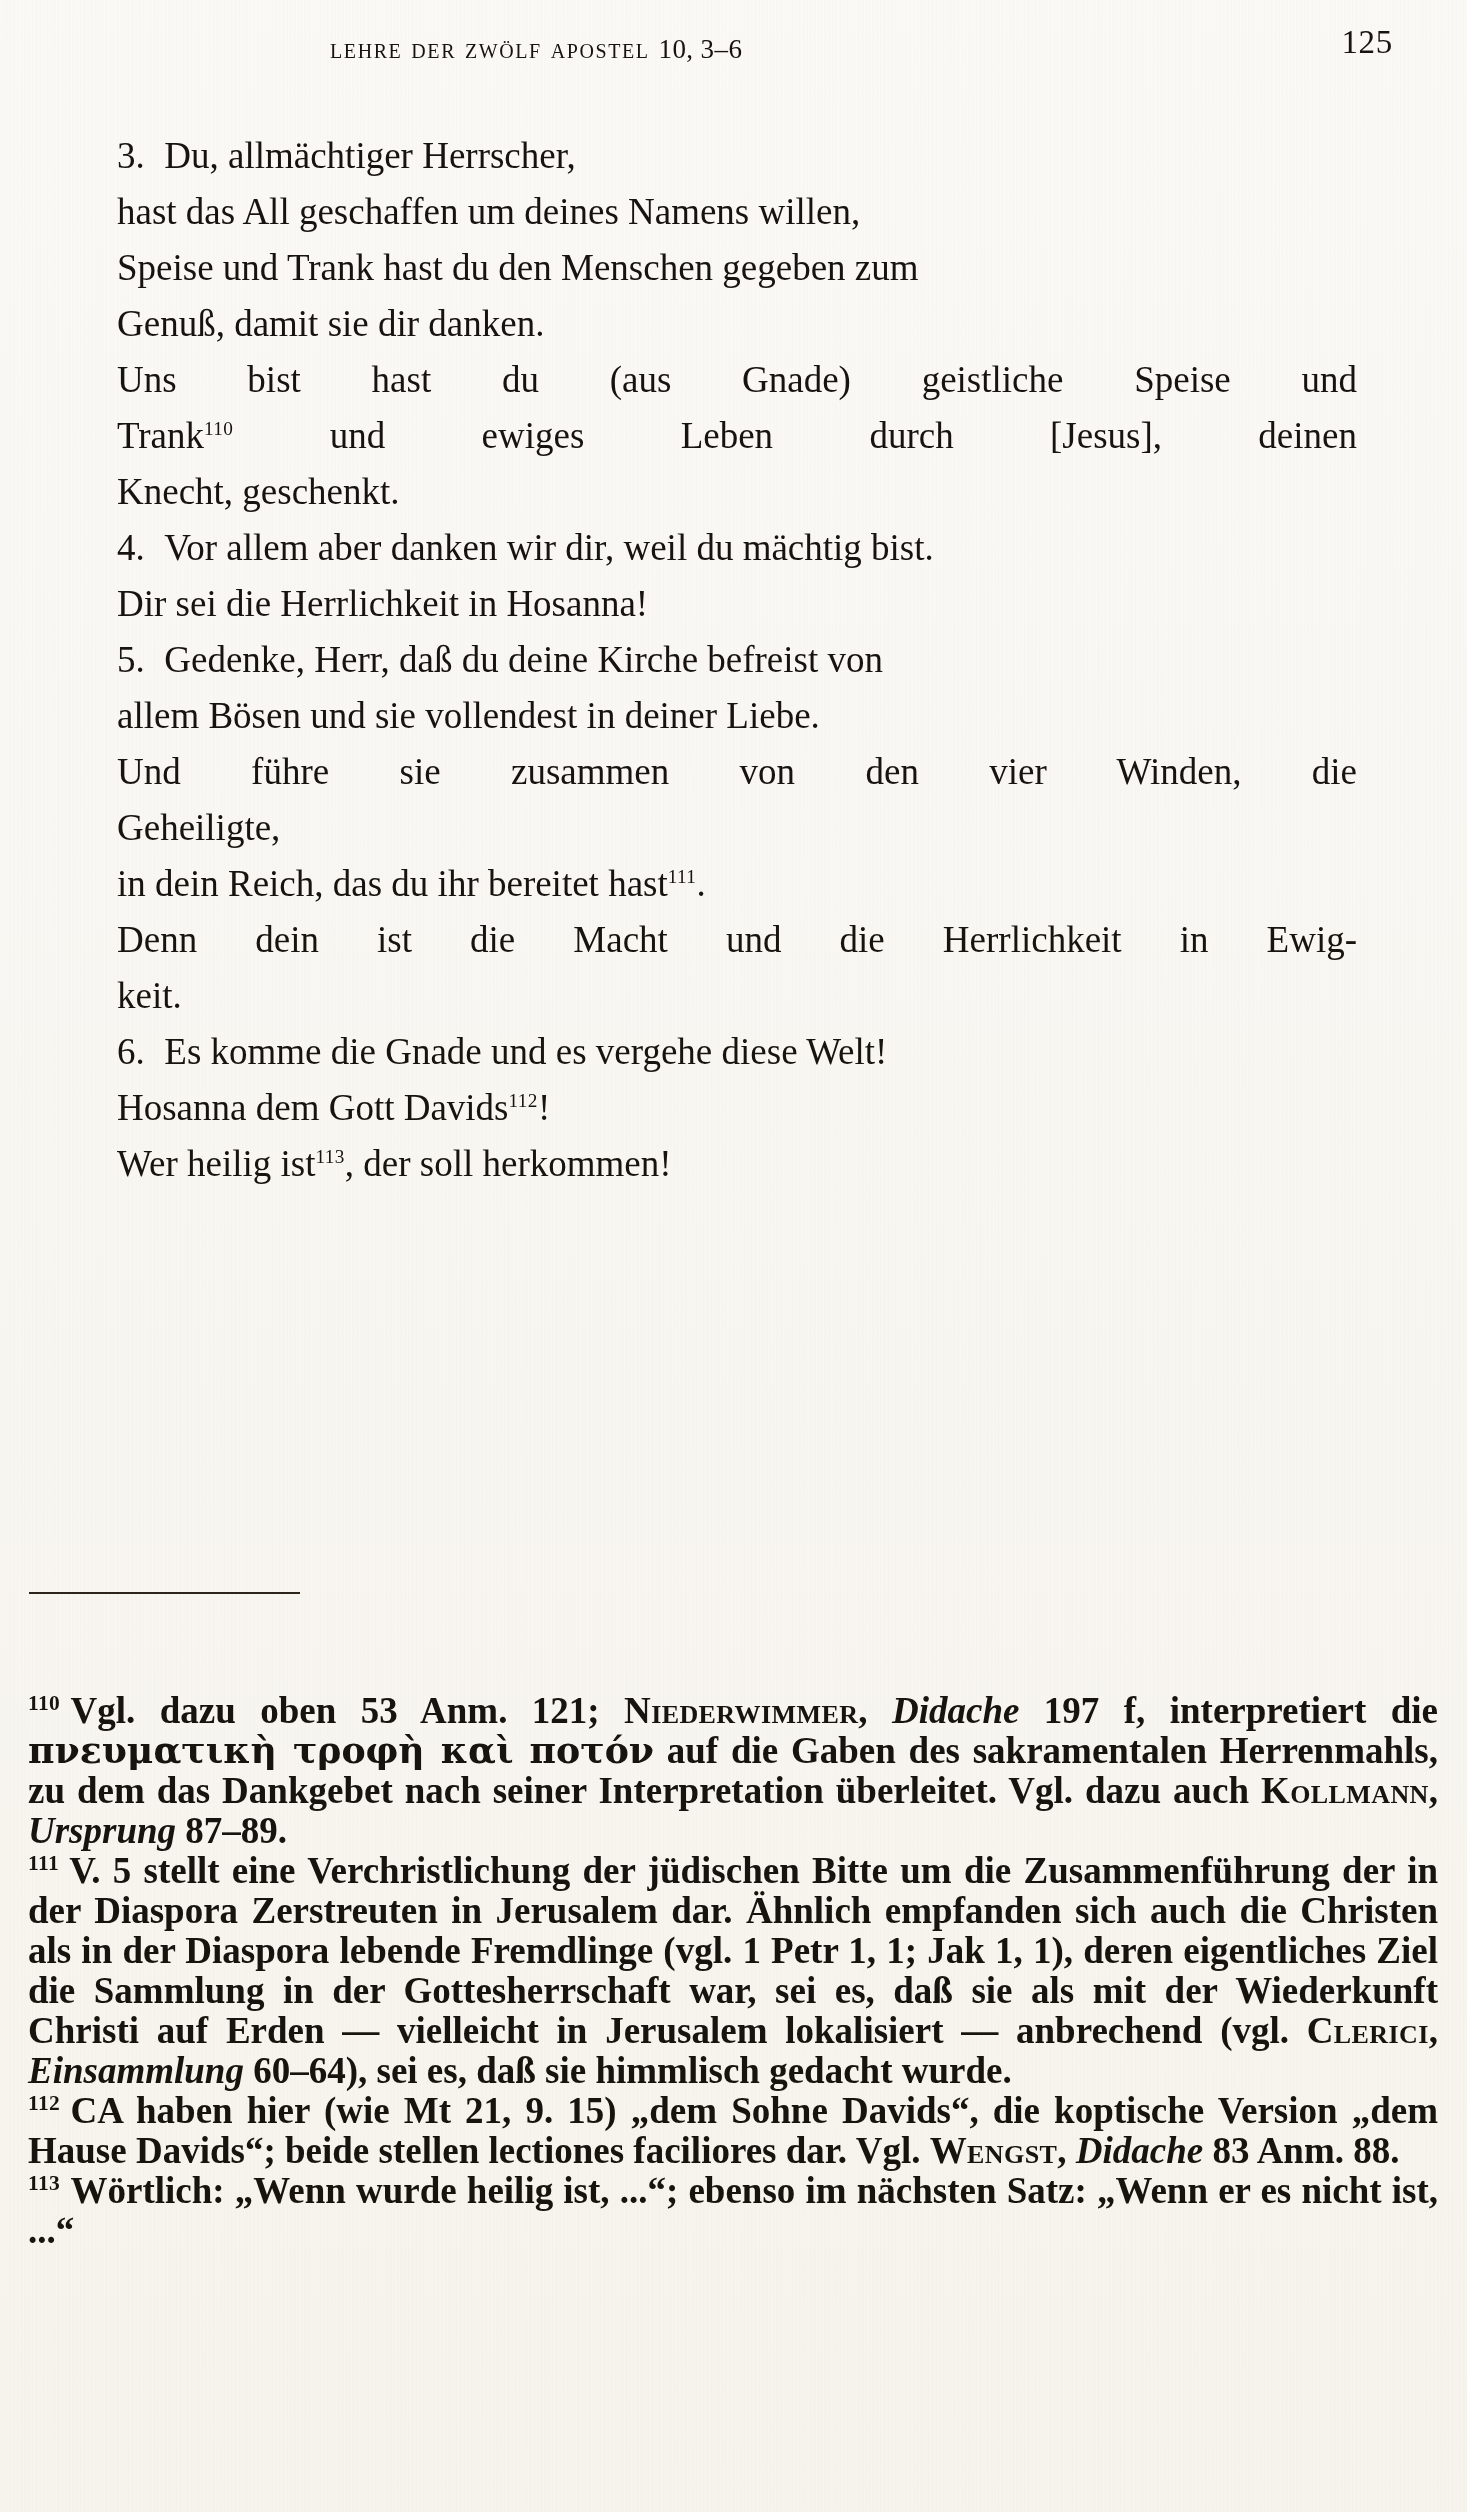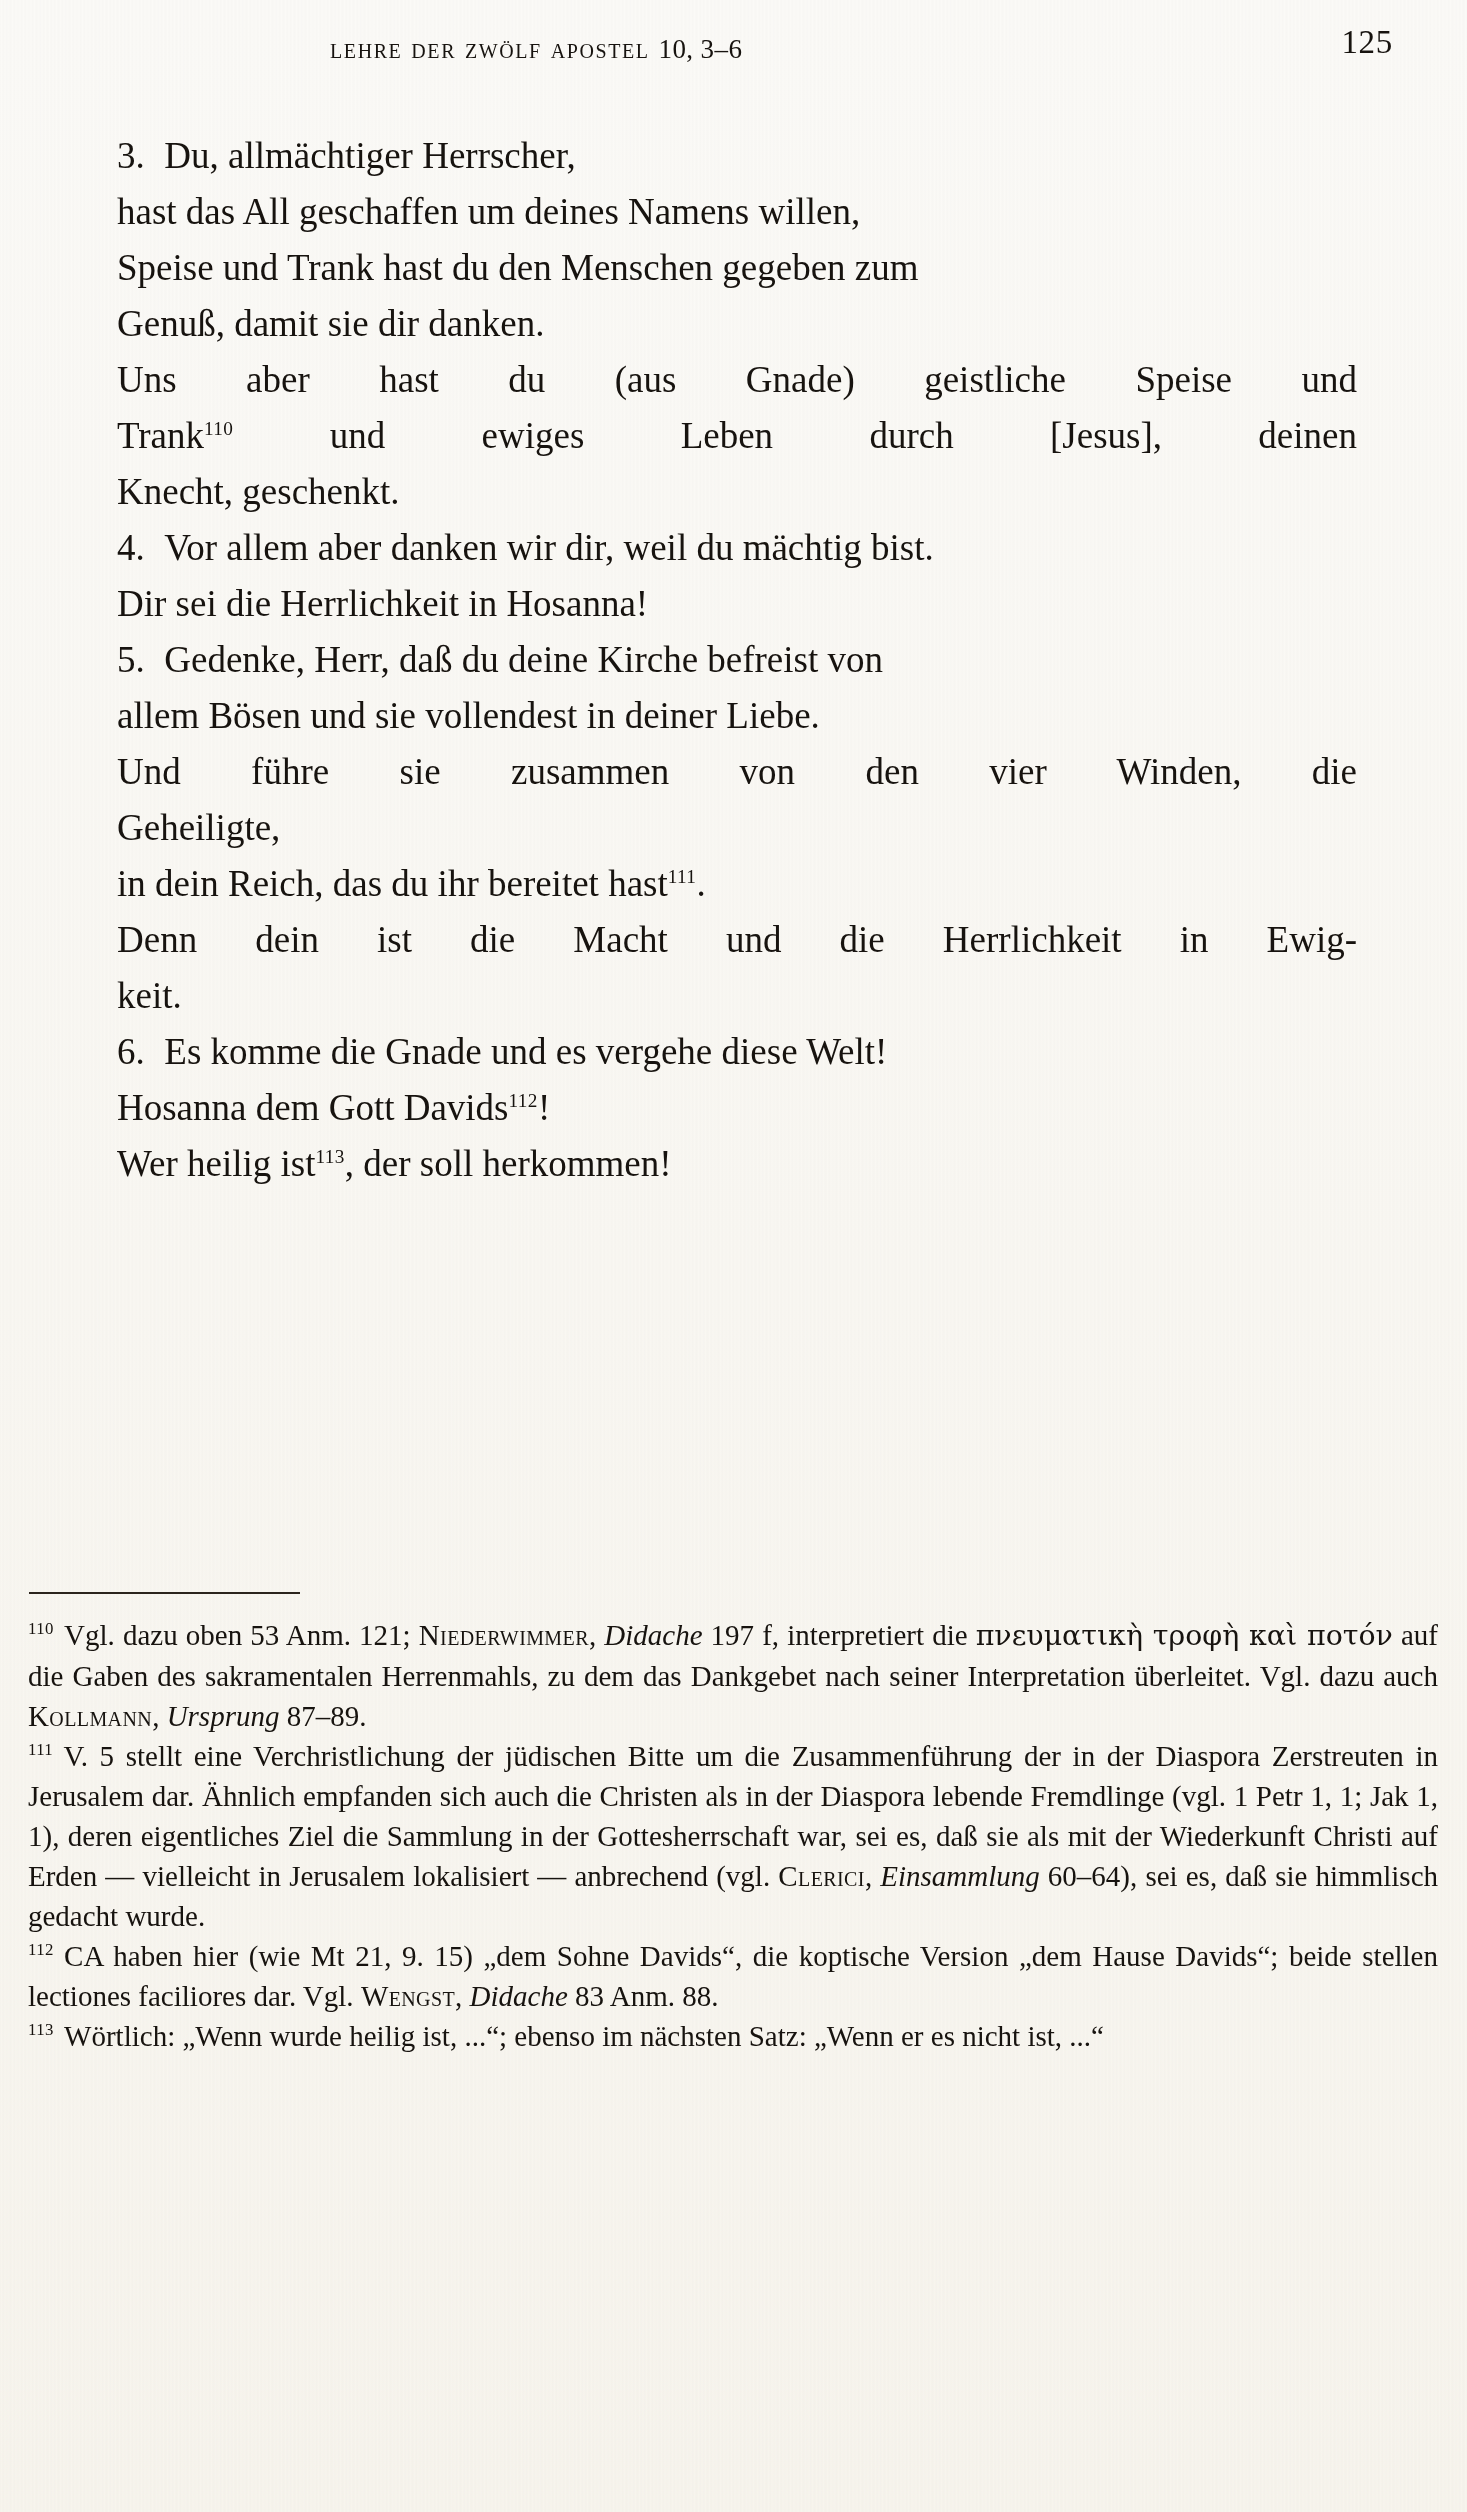--- a/index.html
+++ b/index.html
@@ -87,25 +87,26 @@
     left: 29px;
     top: 1592px;
     width: 271px;
     height: 2.2px;
     background: #2b241d;
   }
 
   
   .footnotes {
     position: absolute;
-    top: 1615px;
+    top: 1691px;
     left: 28px;
     width: 1410px;
-    font-size: 29px;
+    font-size: 37px;
     line-height: 40px;
+    font-weight: bold;
   }
   .fnote {
     margin: 0 0 0 0;
     text-align: justify;
     text-indent: 0;
     padding-left: 0;
   }
   .fnote .marker {
     font-size: 0.58em;
     vertical-align: super;
@@ -134,21 +135,21 @@
       <span class="running-ref">10, 3–6</span>
     </div>
     <div class="folio">125</div>
   </div>
 
   <div class="body-block" id="body-block">
       <p class="vline"><span class="vnum">3. </span><span>Du, allmächtiger Herrscher,</span></p>
       <p class="vline"><span>hast das All geschaffen um deines Namens willen,</span></p>
       <p class="vline"><span>Speise und Trank hast du den Menschen gegeben zum</span></p>
       <p class="vline"><span>Genuß, damit sie dir danken.</span></p>
-      <p class="vline just-force"><span>Uns aber hast du (aus Gnade) geistliche Speise und</span></p>
+      <p class="vline just-force"><span>Uns bist hast du (aus Gnade) geistliche Speise und</span></p>
       <p class="vline just-force"><span>Trank</span><sup class="fn">110</sup><span> und ewiges Leben durch [Jesus], deinen</span></p>
       <p class="vline"><span>Knecht, geschenkt.</span></p>
       <p class="vline"><span class="vnum">4. </span><span>Vor allem aber danken wir dir, weil du mächtig bist.</span></p>
       <p class="vline"><span>Dir sei die Herrlichkeit in Hosanna!</span></p>
       <p class="vline"><span class="vnum">5. </span><span>Gedenke, Herr, daß du deine Kirche befreist von</span></p>
       <p class="vline"><span>allem Bösen und sie vollendest in deiner Liebe.</span></p>
       <p class="vline just-force"><span>Und führe sie zusammen von den vier Winden, die</span></p>
       <p class="vline"><span>Geheiligte,</span></p>
       <p class="vline"><span>in dein Reich, das du ihr bereitet hast</span><sup class="fn">111</sup><span>.</span></p>
       <p class="vline just-force"><span>Denn dein ist die Macht und die Herrlichkeit in Ewig-</span></p>

